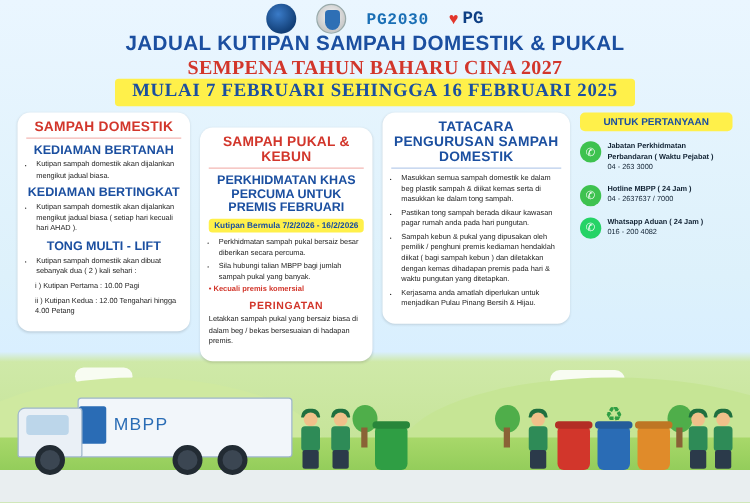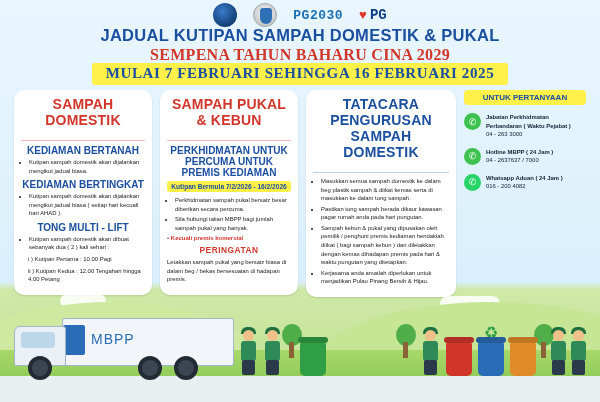--- a/index.html
+++ b/index.html
@@ -83,32 +83,32 @@
     display:flex; gap:8px;
     align-items:flex-start;
   }
   .col {
     background:#ffffff;
     border-radius: 10px;
     padding: 6px 7px 8px 7px;
     box-shadow: 0 1px 2px rgba(0,0,0,.12);
   }
   .c1 { width: 140px; }
-  .c2 { width: 140px; }
+  .c2 { width: 140px; margin-top: 12px; }
   .c3 { width: 152px; }
   .c4 { width: 124px; background: transparent; box-shadow:none; padding:0; }
 
   .colhead {
     text-align:center;
     font-weight:bold;
     color:#d2362b;
-    font-size:14px;
+    font-size:11px;
     letter-spacing:.2px;
     border-bottom: 1.5px solid #f3b8b4;
-    padding-bottom:12px;
+    padding-bottom:2px;
     margin-bottom:4px;
   }
   .colhead.blue { color:#1b4fa0; border-bottom-color:#b9cdeb; }
 
   .sub {
     color:#1b4fa0; font-weight:bold; font-size:10px;
     text-align:center; margin: 4px 0 2px 0;
   }
   .p {
     font-size:5.9px; line-height:1.45; color:#1d1d1d;
@@ -245,21 +245,21 @@
     <div class="logo-pg2030">
       <span>PG2030</span>
     </div>
     <div class="logo-pg">
       <span class="heart">♥</span>
       <span>PG</span>
     </div>
   </div>
 
   <div class="title1">JADUAL KUTIPAN SAMPAH DOMESTIK &amp; PUKAL</div>
-  <div class="title2">SEMPENA TAHUN BAHARU CINA 2029</div>
+  <div class="title2">SEMPENA TAHUN BAHARU CINA 2027</div>
   <div class="title3wrap">
     <div class="title3">MULAI 7 FEBRUARI SEHINGGA 16 FEBRUARI 2025</div>
   </div>
 
   <div class="cols">
 
     <div class="col c1">
       <div class="colhead">SAMPAH DOMESTIK</div>
 
       <div class="sub">KEDIAMAN BERTANAH</div>
@@ -275,21 +275,21 @@
       <div class="sub">TONG MULTI - LIFT</div>
       <ul class="bul">
         <li>Kutipan sampah domestik akan dibuat sebanyak dua ( 2 ) kali sehari :</li>
       </ul>
       <div class="p indent">i ) Kutipan Pertama : 10.00 Pagi</div>
       <div class="p indent">ii ) Kutipan Kedua : 12.00 Tengahari hingga 4.00 Petang</div>
     </div>
 
     <div class="col c2">
       <div class="colhead">SAMPAH PUKAL &amp; KEBUN</div>
-      <div class="sub">PERKHIDMATAN UNTUK PERCUMA UNTUK PREMIS KEDIAMAN</div>
+      <div class="sub">PERKHIDMATAN KHAS PERCUMA UNTUK PREMIS FEBRUARI</div>
       <div class="datebadge">Kutipan Bermula 7/2/2026 - 16/2/2026</div>
       <ul class="bul">
         <li>Perkhidmatan sampah pukal bersaiz besar diberikan secara percuma.</li>
         <li>Sila hubungi talian MBPP bagi jumlah sampah pukal yang banyak.</li>
       </ul>
       <div class="redline">• Kecuali premis komersial</div>
       <div class="warn">PERINGATAN</div>
       <div class="p">Letakkan sampah pukal yang bersaiz biasa di dalam beg / bekas bersesuaian di hadapan premis.</div>
     </div>
 

